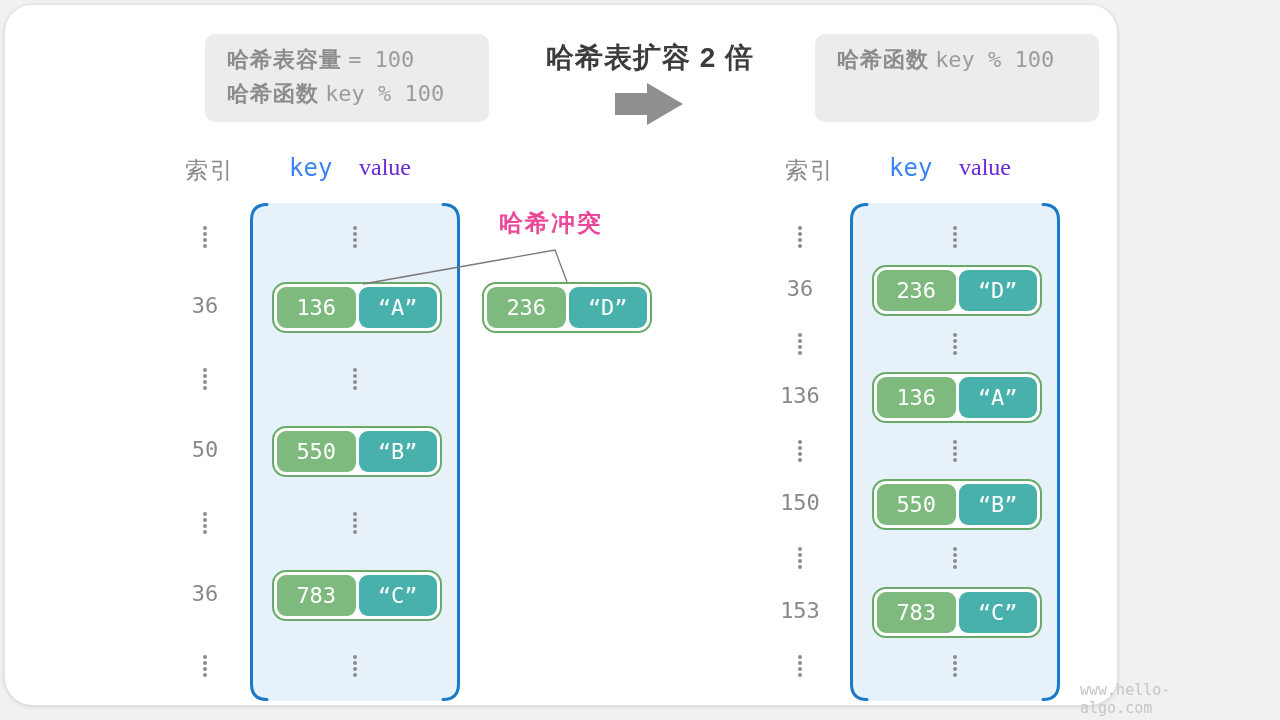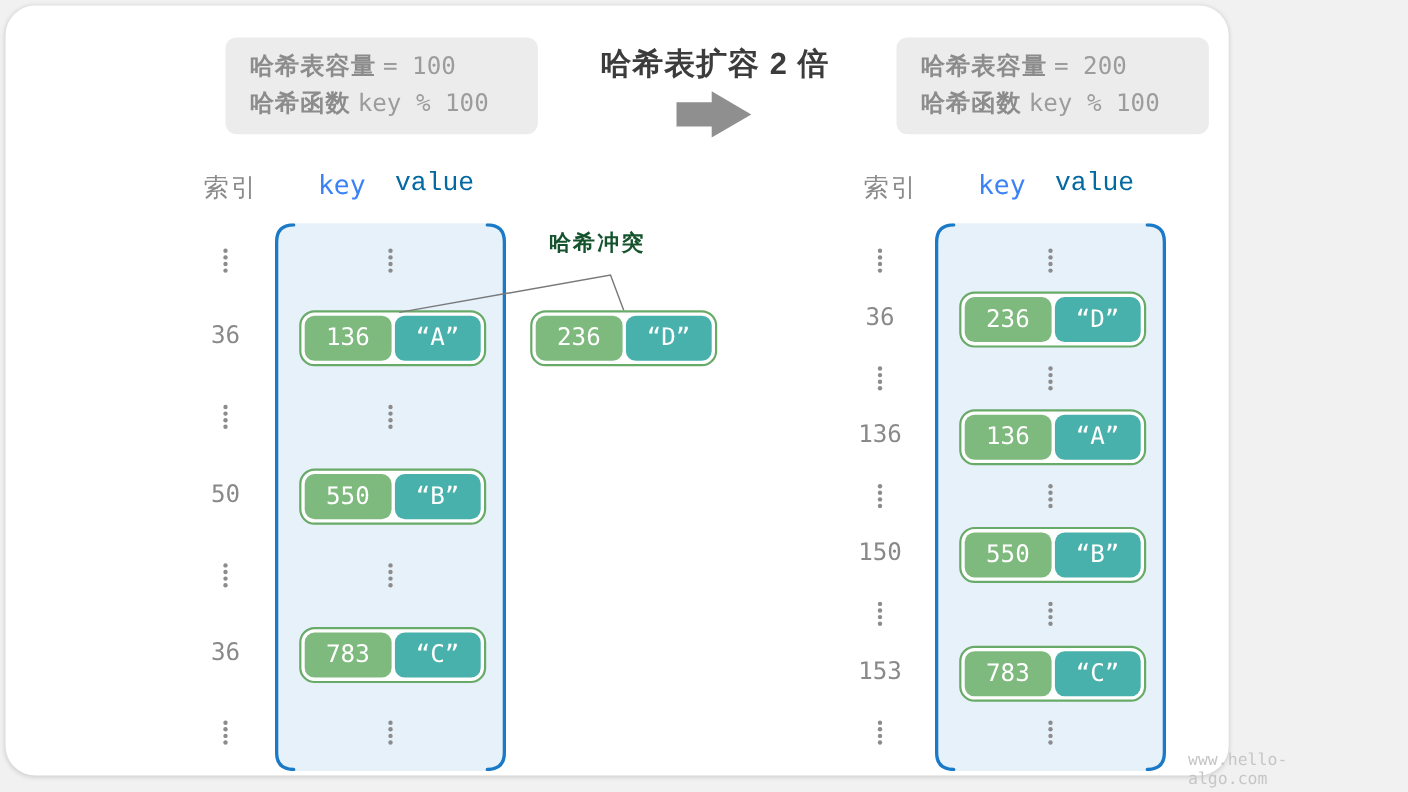--- a/index.html
+++ b/index.html
@@ -9,36 +9,36 @@
 
   .infobox { position:absolute; width:284px; height:88px; background:#ececec; border-radius:10px; padding:9px 0 0 22px; }
   .info-line { height:34px; line-height:34px; font-size:22px; white-space:nowrap; }
   .info-zh { font-weight:bold; color:#8c8c8c; letter-spacing:1px; }
   .info-code { font-family:"DejaVu Sans Mono",monospace; color:#9c9c9c; }
 
   .title { position:absolute; left:535px; top:34px; width:220px; text-align:center; font-size:28px; font-weight:bold; color:#3c3c3c; letter-spacing:1px; white-space:nowrap; }
 
   .hdr-cn { position:absolute; font-size:23px; color:#8a8a8a; letter-spacing:2px; }
   .hdr-key { position:absolute; font-family:"DejaVu Sans Mono",monospace; font-size:24px; color:#3b82f6; }
-  .hdr-val { position:absolute; font-family:Liberation Mono, monospace; font-size:24px; color:#0369a1; }
+  .hdr-val { position:absolute; font-family:Liberation Serif, serif; font-size:24px; color:#6d28d9; }
 
   .container { position:absolute; width:210px; height:498px; background:#e7f1fa; border-radius:15px; }
   .bracket { position:absolute; left:0; top:0; }
 
   .idx { position:absolute; width:60px; text-align:center; font-family:"DejaVu Sans Mono",monospace; font-size:22px; color:#898989; }
 
   .vdots { position:absolute; display:flex; flex-direction:column; gap:2px; width:4px; }
   .vdots .d { width:4px; height:4px; border-radius:50%; background:#8c8c8c; }
 
   .pair { position:absolute; width:170px; height:51px; background:#ffffff; border:2.5px solid #68aa68; border-radius:14px; display:flex; gap:3px; padding:3px; }
   .cell { flex:1; border-radius:9px; color:#ffffff; font-family:"DejaVu Sans Mono",monospace; font-size:22px; display:flex; align-items:center; justify-content:center; }
   .kbox { background:#7eb97e; }
   .vbox { background:#49b1ac; }
 
-  .collision-label { position:absolute; left:494px; top:202px; font-size:20px; font-weight:bold; color:#14532d; letter-spacing:2px; }
+  .collision-label { position:absolute; left:494px; top:202px; font-size:24px; font-weight:bold; color:#ec4899; letter-spacing:2px; }
 
   .overlay { position:absolute; left:0; top:0; pointer-events:none; }
 
   .watermark { position:absolute; left:1075px; top:676px; font-family:"DejaVu Sans Mono",monospace; font-size:15px; color:#c6c6c6; }
 </style>
 </head>
 <body>
 
 <div class="card">
 
@@ -46,21 +46,20 @@
     <div class="info-line"><span class="info-zh">哈希表容量</span> <span class="info-code">= 100</span></div>
     <div class="info-line"><span class="info-zh">哈希函数</span> <span class="info-code">key % 100</span></div>
   </div>
 
   <div class="title">哈希表扩容 2 倍</div>
   <svg class="abs" style="left:605px;top:74px;" width="80" height="50" viewBox="0 0 80 50">
     <polygon points="5,14 37,14 37,4 73,25 37,46 37,36 5,36" fill="#8f8f8f"></polygon>
   </svg>
 
   <div class="infobox" style="left:810px;top:29px;">
-    <div class="info-line"><span class="info-zh">哈希表容量</span> <span class="info-code">= 200</span></div>
     <div class="info-line"><span class="info-zh">哈希函数</span> <span class="info-code">key % 100</span></div>
   </div>
 
   <div class="hdr-cn" style="left:180px;top:150px;">索引</div>
   <div class="hdr-key" style="left:284px;top:149px;">key</div>
   <div class="hdr-val" style="left:354px;top:149px;">value</div>
 
   <div class="container" style="left:245px;top:198px;">
     <svg class="bracket" width="210" height="498" viewBox="0 0 210 498">
       <path d="M 17 1.5 Q 1.5 1.5 1.5 17 L 1.5 481 Q 1.5 496.5 17 496.5" fill="none" stroke="#1b7ac8" stroke-width="3" stroke-linecap="round"></path>

